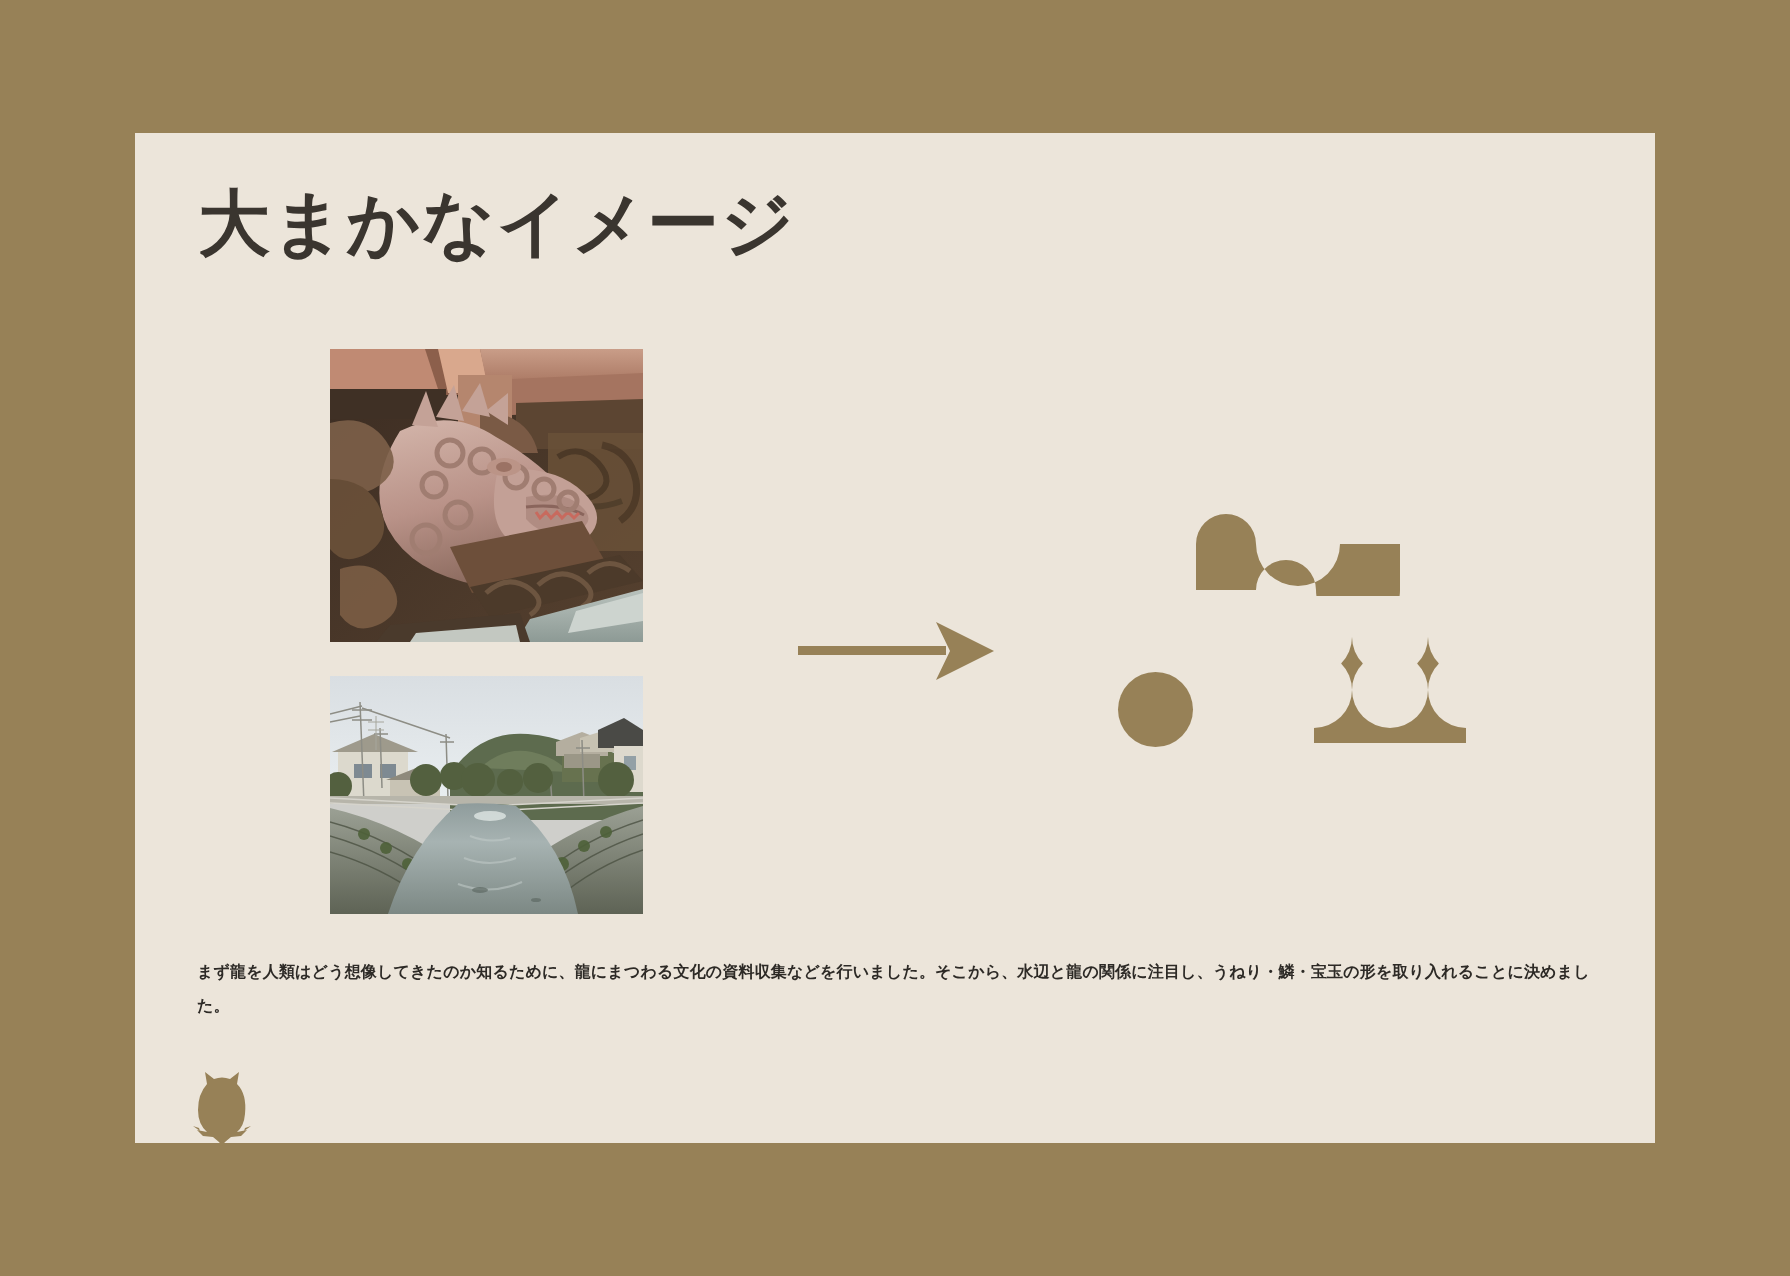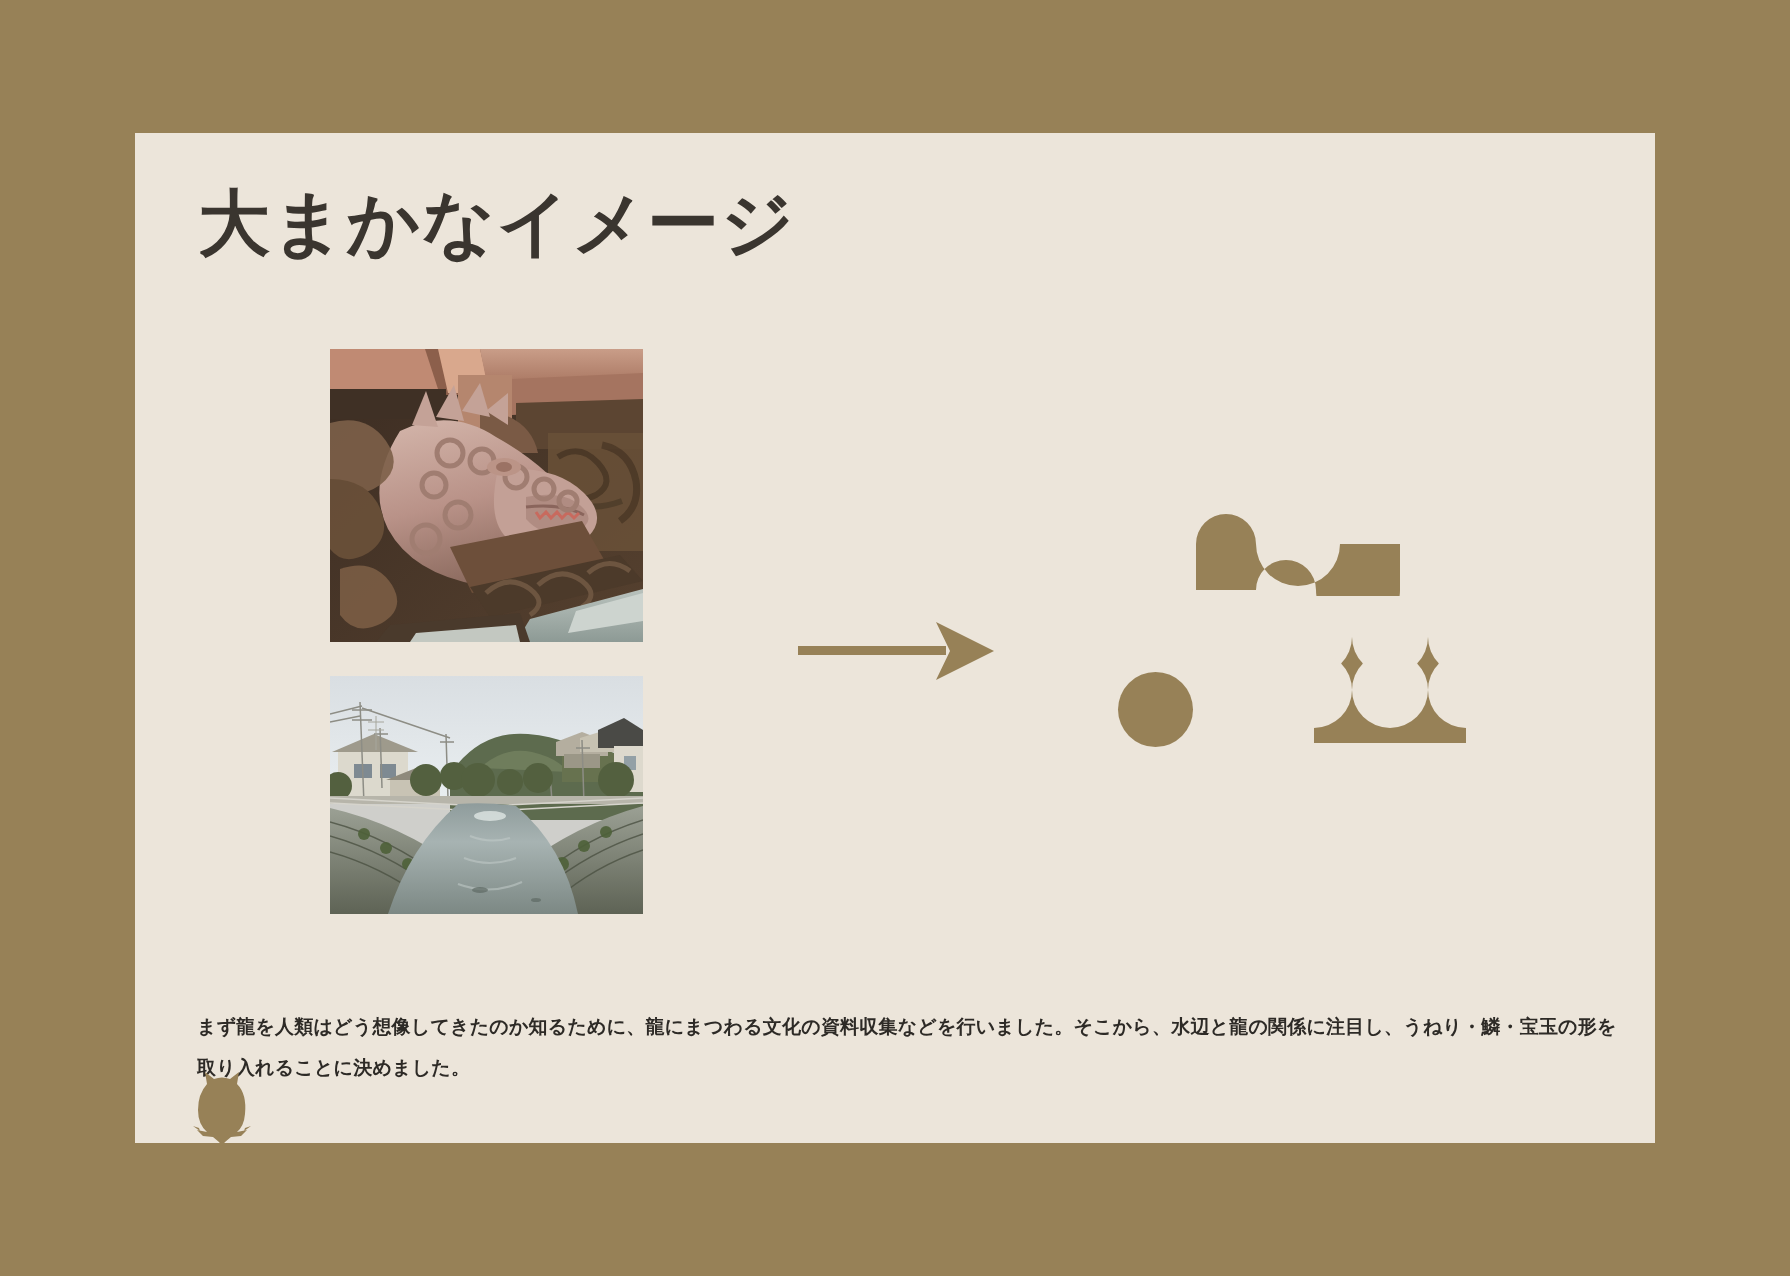--- a/index.html
+++ b/index.html
@@ -135,23 +135,23 @@
     top: 637px;
     width: 152px;
     height: 106px;
   }
   .motif-scales svg { display:block; width:100%; height:100%; }
 
   
   .caption {
     position: absolute;
     left: 197px;
-    top: 1006px;
+    top: 955px;
     width: 1420px;
-    font-size: 19px;
+    font-size: 16px;
     line-height: 2.15;
     font-weight: 700;
     color: #2d2a26;
     letter-spacing: 0.01em;
   }
 
   
   .owl {
     position: absolute;
     left: 191px;

